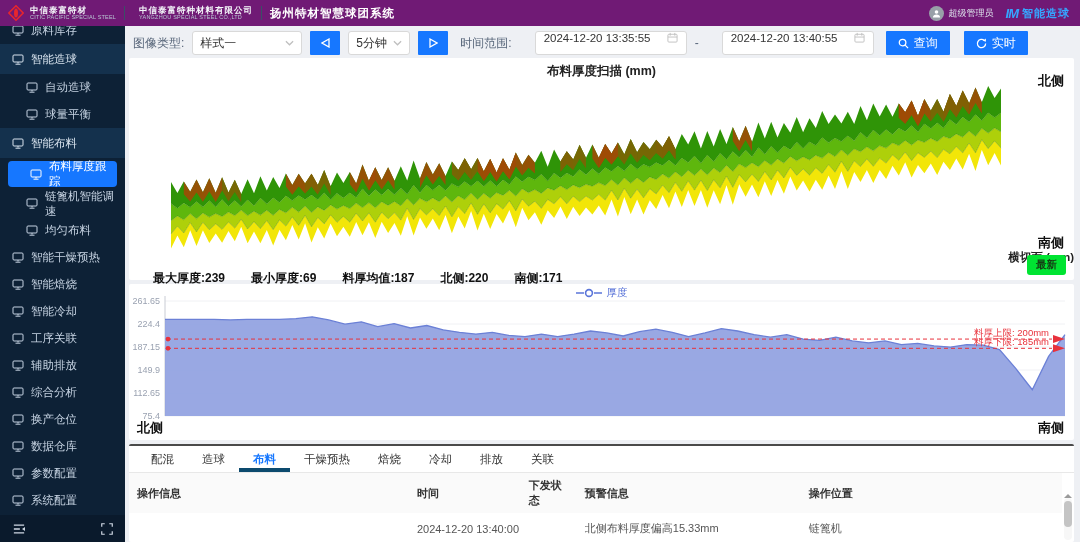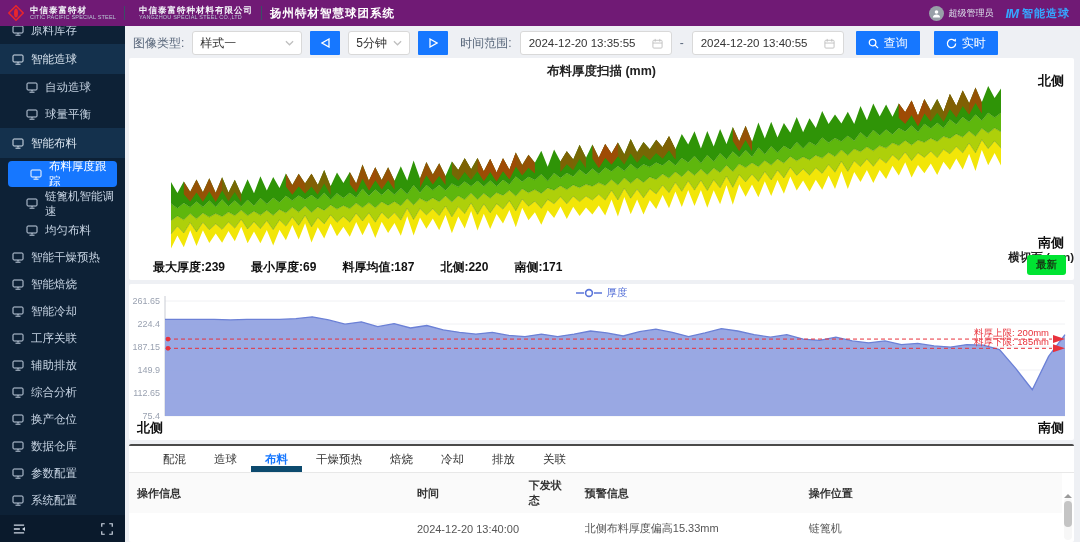--- a/index.html
+++ b/index.html
@@ -30,46 +30,46 @@
        display:flex;align-items:center;justify-content:space-between;padding:0 12px;box-sizing:border-box;color:#cfd8e3;}
   
   .toolbar{position:absolute;top:26px;left:125px;right:0;height:34px;display:flex;align-items:center;
        padding-left:8px;gap:8px;font-size:12px;color:#58667a;box-sizing:border-box;}
   .sel{height:24px;background:#fff;border:1px solid #d9d9d9;border-radius:3px;display:flex;align-items:center;
        padding:0 7px;color:#333;box-sizing:border-box;cursor:pointer;}
   .sel .chev{margin-left:auto;display:flex;}
   .btn-blue{height:24px;background:#1677ff;color:#fff;border:none;border-radius:1px;display:flex;align-items:center;
        justify-content:center;font-size:12px;cursor:pointer;gap:5px;font-family:inherit;}
   .btn-step{width:30px;font-size:11px;}
-  .dinput{height:24px;background:#fff;border:1px solid #d9d9d9;border-radius:3px;display:flex;align-items:center;
-       padding:0 8px;color:#333;font-size:11.5px;box-sizing:border-box;cursor:text;}
+  .dinput{height:24px;background:#fff;border:1px solid #d9d9d9;border-radius:3px;display:flex;align-items:flex-start;
+       padding:0 8px;color:#333;font-size:11.5px;box-sizing:border-box;cursor:text;margin-left:15px;}
   .dinput .cal{margin-left:8px;display:flex;}
   .card{position:absolute;left:129px;right:6px;background:#fff;border-radius:2px;}
   
   #card-surface{top:58px;height:222px;}
   .c1-title{position:absolute;top:5px;left:0;right:0;text-align:center;font-size:12.5px;font-weight:bold;color:#222;}
   .c1-north{position:absolute;top:14px;right:10px;font-size:13px;font-weight:bold;color:#111;}
   .c1-south{position:absolute;top:176px;right:10px;font-size:13px;font-weight:bold;color:#111;}
   .c1-xsec{position:absolute;top:192px;left:0;right:0;text-align:right;font-size:11.5px;font-weight:600;color:#222;}
-  #surface-stats{position:absolute;top:201px;left:24px;display:flex;gap:26px;font-size:12px;font-weight:bold;color:#111;}
+  #surface-stats{position:absolute;top:212px;left:24px;display:flex;gap:26px;font-size:12px;font-weight:bold;color:#111;}
   .btn-latest{position:absolute;top:197px;right:8px;background:#00e432;color:#143c14;border:none;border-radius:3px;
        font-size:10.5px;font-weight:bold;padding:3px 9px;cursor:pointer;font-family:inherit;}
   #surface-svg{position:absolute;top:0;left:0;}
   
   #card-profile{top:284px;height:156px;}
   .legend{position:absolute;top:2px;left:0;right:0;display:flex;justify-content:center;align-items:center;gap:5px;
        font-size:10.5px;color:#5b75d9;cursor:pointer;}
   #profile-svg{position:absolute;top:0;left:0;}
   .p-north{position:absolute;bottom:3px;left:8px;font-size:13px;font-weight:bold;color:#111;}
   .p-south{position:absolute;bottom:3px;right:10px;font-size:13px;font-weight:bold;color:#111;}
   
   #card-table{top:444px;height:98px;border-top:2px solid #4a4a4a;box-sizing:border-box;overflow:hidden;}
-  #tabs{display:flex;height:26px;border-bottom:1px solid #e8e8e8;padding-left:20px;}
+  #tabs{display:flex;height:26px;border-bottom:1px solid #e8e8e8;padding-left:8px;}
   .tab{padding:0 14px;line-height:26px;font-size:11.5px;color:#333;cursor:pointer;}
-  .tab.active{color:#1677ff;font-weight:bold;border-bottom:6px solid #0c4a6e;box-sizing:border-box;}
+  .tab.active{color:#1677ff;font-weight:bold;border-bottom:4px solid #0c4a6e;box-sizing:border-box;}
   table{width:calc(100% - 12px);border-collapse:collapse;table-layout:fixed;}
   th{background:#fafafa;font-size:11px;color:#333;text-align:left;padding:5px 8px;font-weight:bold;}
   td{font-size:11px;color:#555;padding:8px 8px;border-bottom:1px solid #f2f2f2;white-space:nowrap;overflow:hidden;}
   .scroll{position:absolute;right:2px;top:52px;bottom:2px;width:8px;background:#f7f7f7;border-radius:4px;}
   .scroll .up{position:absolute;top:-8px;left:0;width:0;height:0;border:4px solid transparent;border-bottom-color:#9b9b9b;}
   .scroll .thumb{position:absolute;top:3px;left:0;width:8px;height:26px;background:#c4c4c4;border-radius:4px;cursor:pointer;}
 </style>
 </head>
 <body>
 

